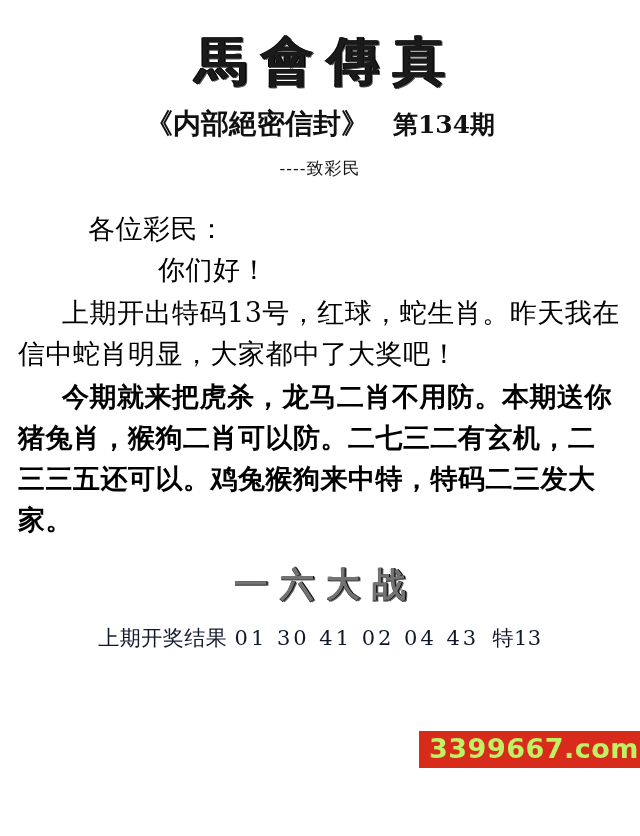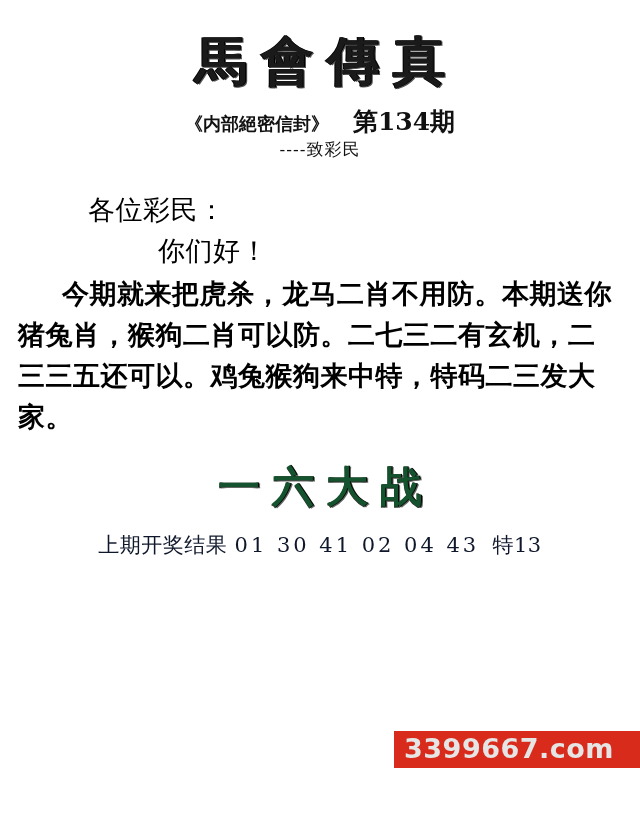--- a/index.html
+++ b/index.html
@@ -44,29 +44,30 @@
   }
   .masthead-sub {
     margin-top: 16px;
     font-size: 25px;
     font-weight: 700;
     letter-spacing: 1px;
     color: #111;
   }
   .masthead-sub .seal {
     font-family: "DejaVu Sans", "Liberation Sans", sans-serif;
-    font-size: 18px;
+    font-size: 28px;
     letter-spacing: 0px;
   }
   .masthead-sub .issue {
     margin-left: 24px;
     font-size: 25px;
     letter-spacing: 0px;
   }
   .masthead-dedication {
+    margin-top: 14px;
     font-size: 17px;
     letter-spacing: 1px;
     color: #111;
   }
 
   
   .letter {
     margin: 28px 18px 0 18px;
     font-size: 27px;
     line-height: 1.52;
@@ -85,25 +86,25 @@
   }
   .para.flow {
     text-indent: 44px;
     font-weight: bold;
   }
 
   
   .slogan {
     margin-top: 22px;
     text-align: center;
-    font-size: 42px;
+    font-size: 34px;
     font-weight: 700;
     letter-spacing: 12px;
     text-indent: 12px;
-    color: #14532d;
+    color: #737373;
     text-shadow:
       1px 0 0 #000,
       2px 1px 0 #666,
       0 1px 0 #333;
   }
 
   
   .results {
     margin-top: 16px;
     text-align: center;
@@ -118,46 +119,47 @@
   .results .special-label {
     margin-left: 6px;
   }
 
   
   .watermark {
     position: absolute;
     right: 0;
     bottom: 0;
     background: #d92b1c;
-    color: #e5e5e5;
+    color: #bef264;
     font-family: "DejaVu Sans", "Liberation Sans", sans-serif;
     font-size: 27px;
     font-weight: 700;
     letter-spacing: 0.5px;
-    padding: 3px 26px 4px 10px;
+    padding: 3px 1px 4px 10px;
     line-height: 1.1;
     margin-top: 24px;
   }
 </style>
 </head>
 <body>
 
 <div class="page">
 
   <div class="masthead">
     <div class="masthead-title">馬會傳真</div>
     <div class="masthead-sub">
       <span class="seal">《内部絕密信封》</span><span class="issue">第134期</span>
     </div>
     <div class="masthead-dedication">----致彩民</div>
   </div>
 
   <div class="letter">
     <div class="salutation">各位彩民：</div>
     <div class="greeting">你们好！</div>
+    <div class="para">上期开出特码13号，红球，蛇生肖。昨天我在信中蛇肖明显，大家都中了大奖吧！</div>
     <div class="para flow">今期就来把虎杀，龙马二肖不用防。本期送你猪兔肖，猴狗二肖可以防。二七三二有玄机，二三三五还可以。鸡兔猴狗来中特，特码二三发大家。</div>
   </div>
 
   <div class="slogan">一六大战</div>
 
   <div class="results">
     <span>上期开奖结果</span>
     <span class="nums">01 30 41 02 04 43</span>
     <span class="special-label">特</span><span>13</span>
   </div>

